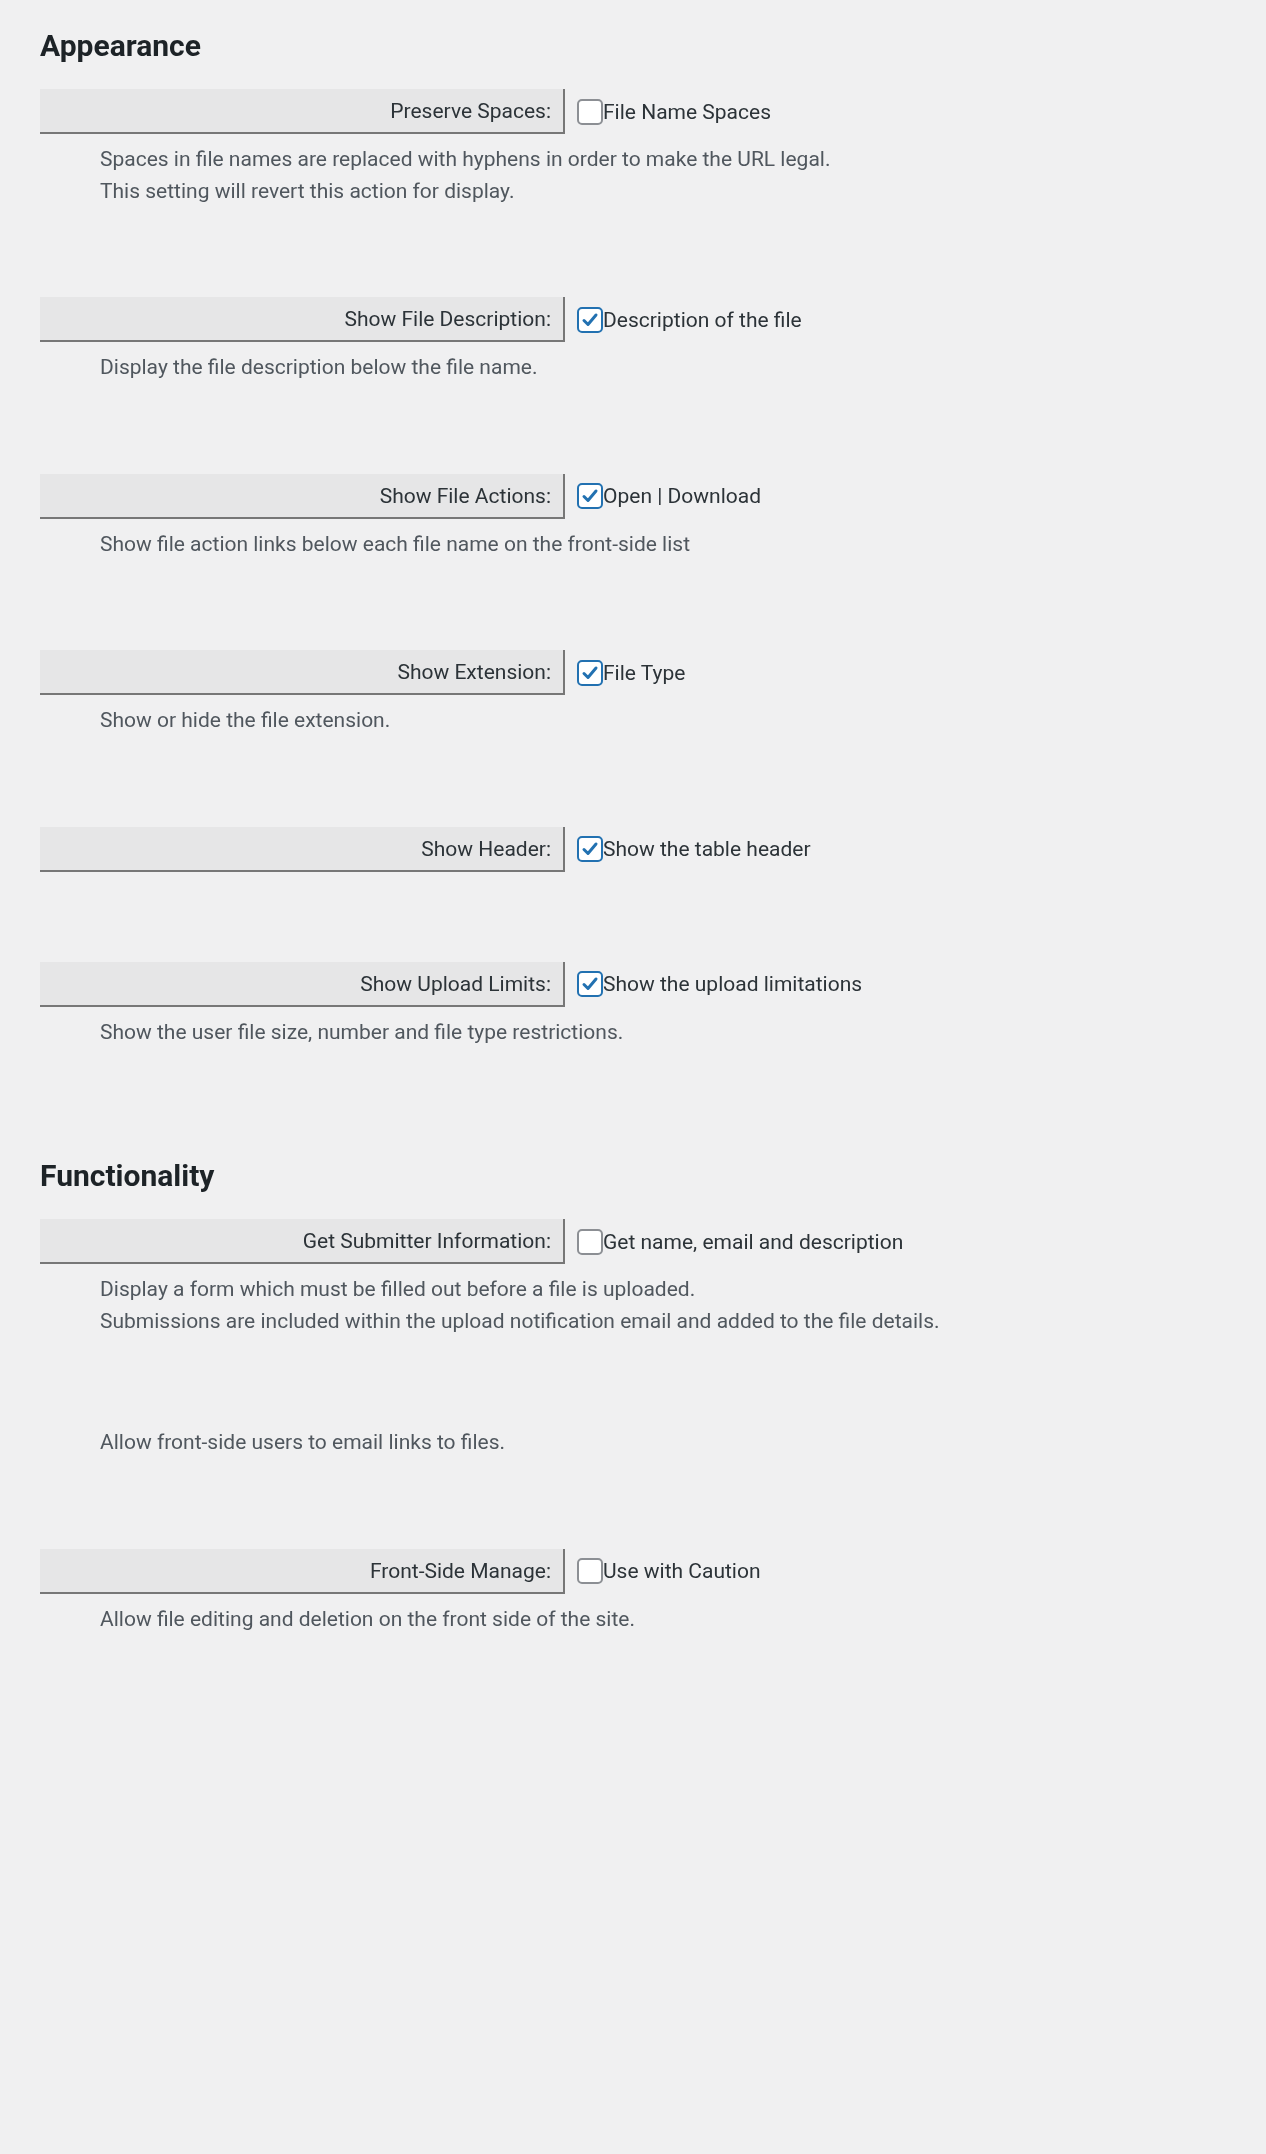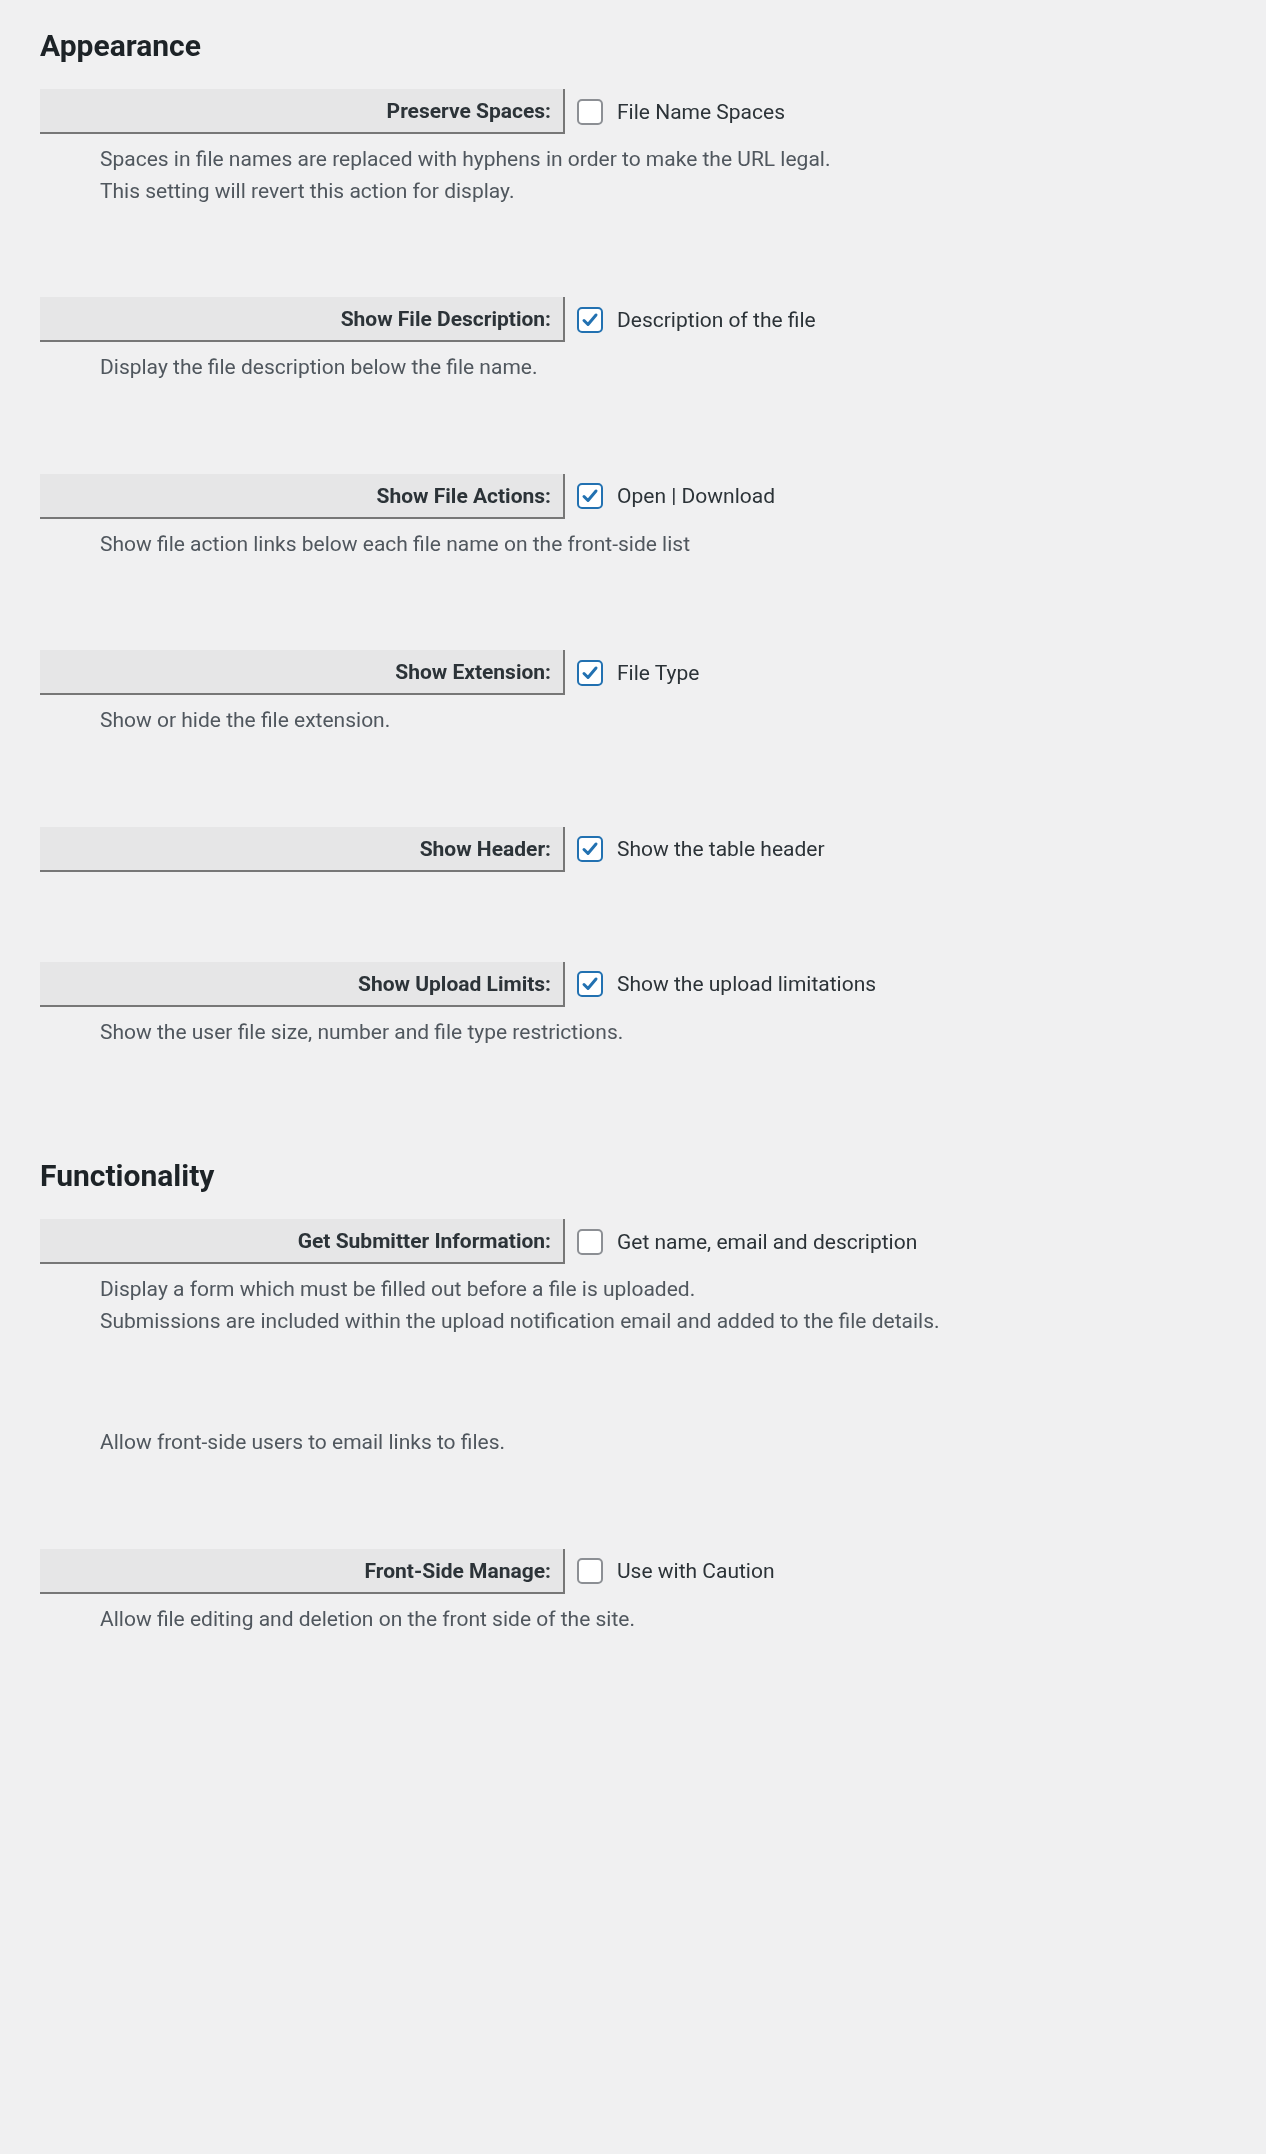--- a/index.html
+++ b/index.html
@@ -34,21 +34,21 @@
   .label-cell {
     width: 525px;
     flex: 0 0 525px;
     background: #e6e6e7;
     border-bottom: 2px solid #777;
     border-right: 2px solid #777;
     text-align: right;
     padding: 10px 12px 9px 12px;
     font-size: 21px;
     color: #2c3338;
-    font-weight: 700;
+    font-weight: 400;
   }
   .control-cell {
     display: flex;
     align-items: center;
     padding-left: 12px;
   }
   .checkbox {
     width: 26px;
     height: 26px;
     border: 2px solid #8c8f94;
@@ -72,21 +72,20 @@
     display: block;
   }
   .checkbox svg path {
     stroke: #2271b1;
     stroke-width: 3;
     fill: none;
     stroke-linecap: round;
     stroke-linejoin: round;
   }
   .checkbox-label {
-    margin-left: 14px;
     font-size: 21px;
     color: #2c3338;
   }
   .description {
     margin: 10px 0 0 60px;
     color: #50575e;
     font-size: 21px;
     line-height: 1.5;
   }
 </style>

